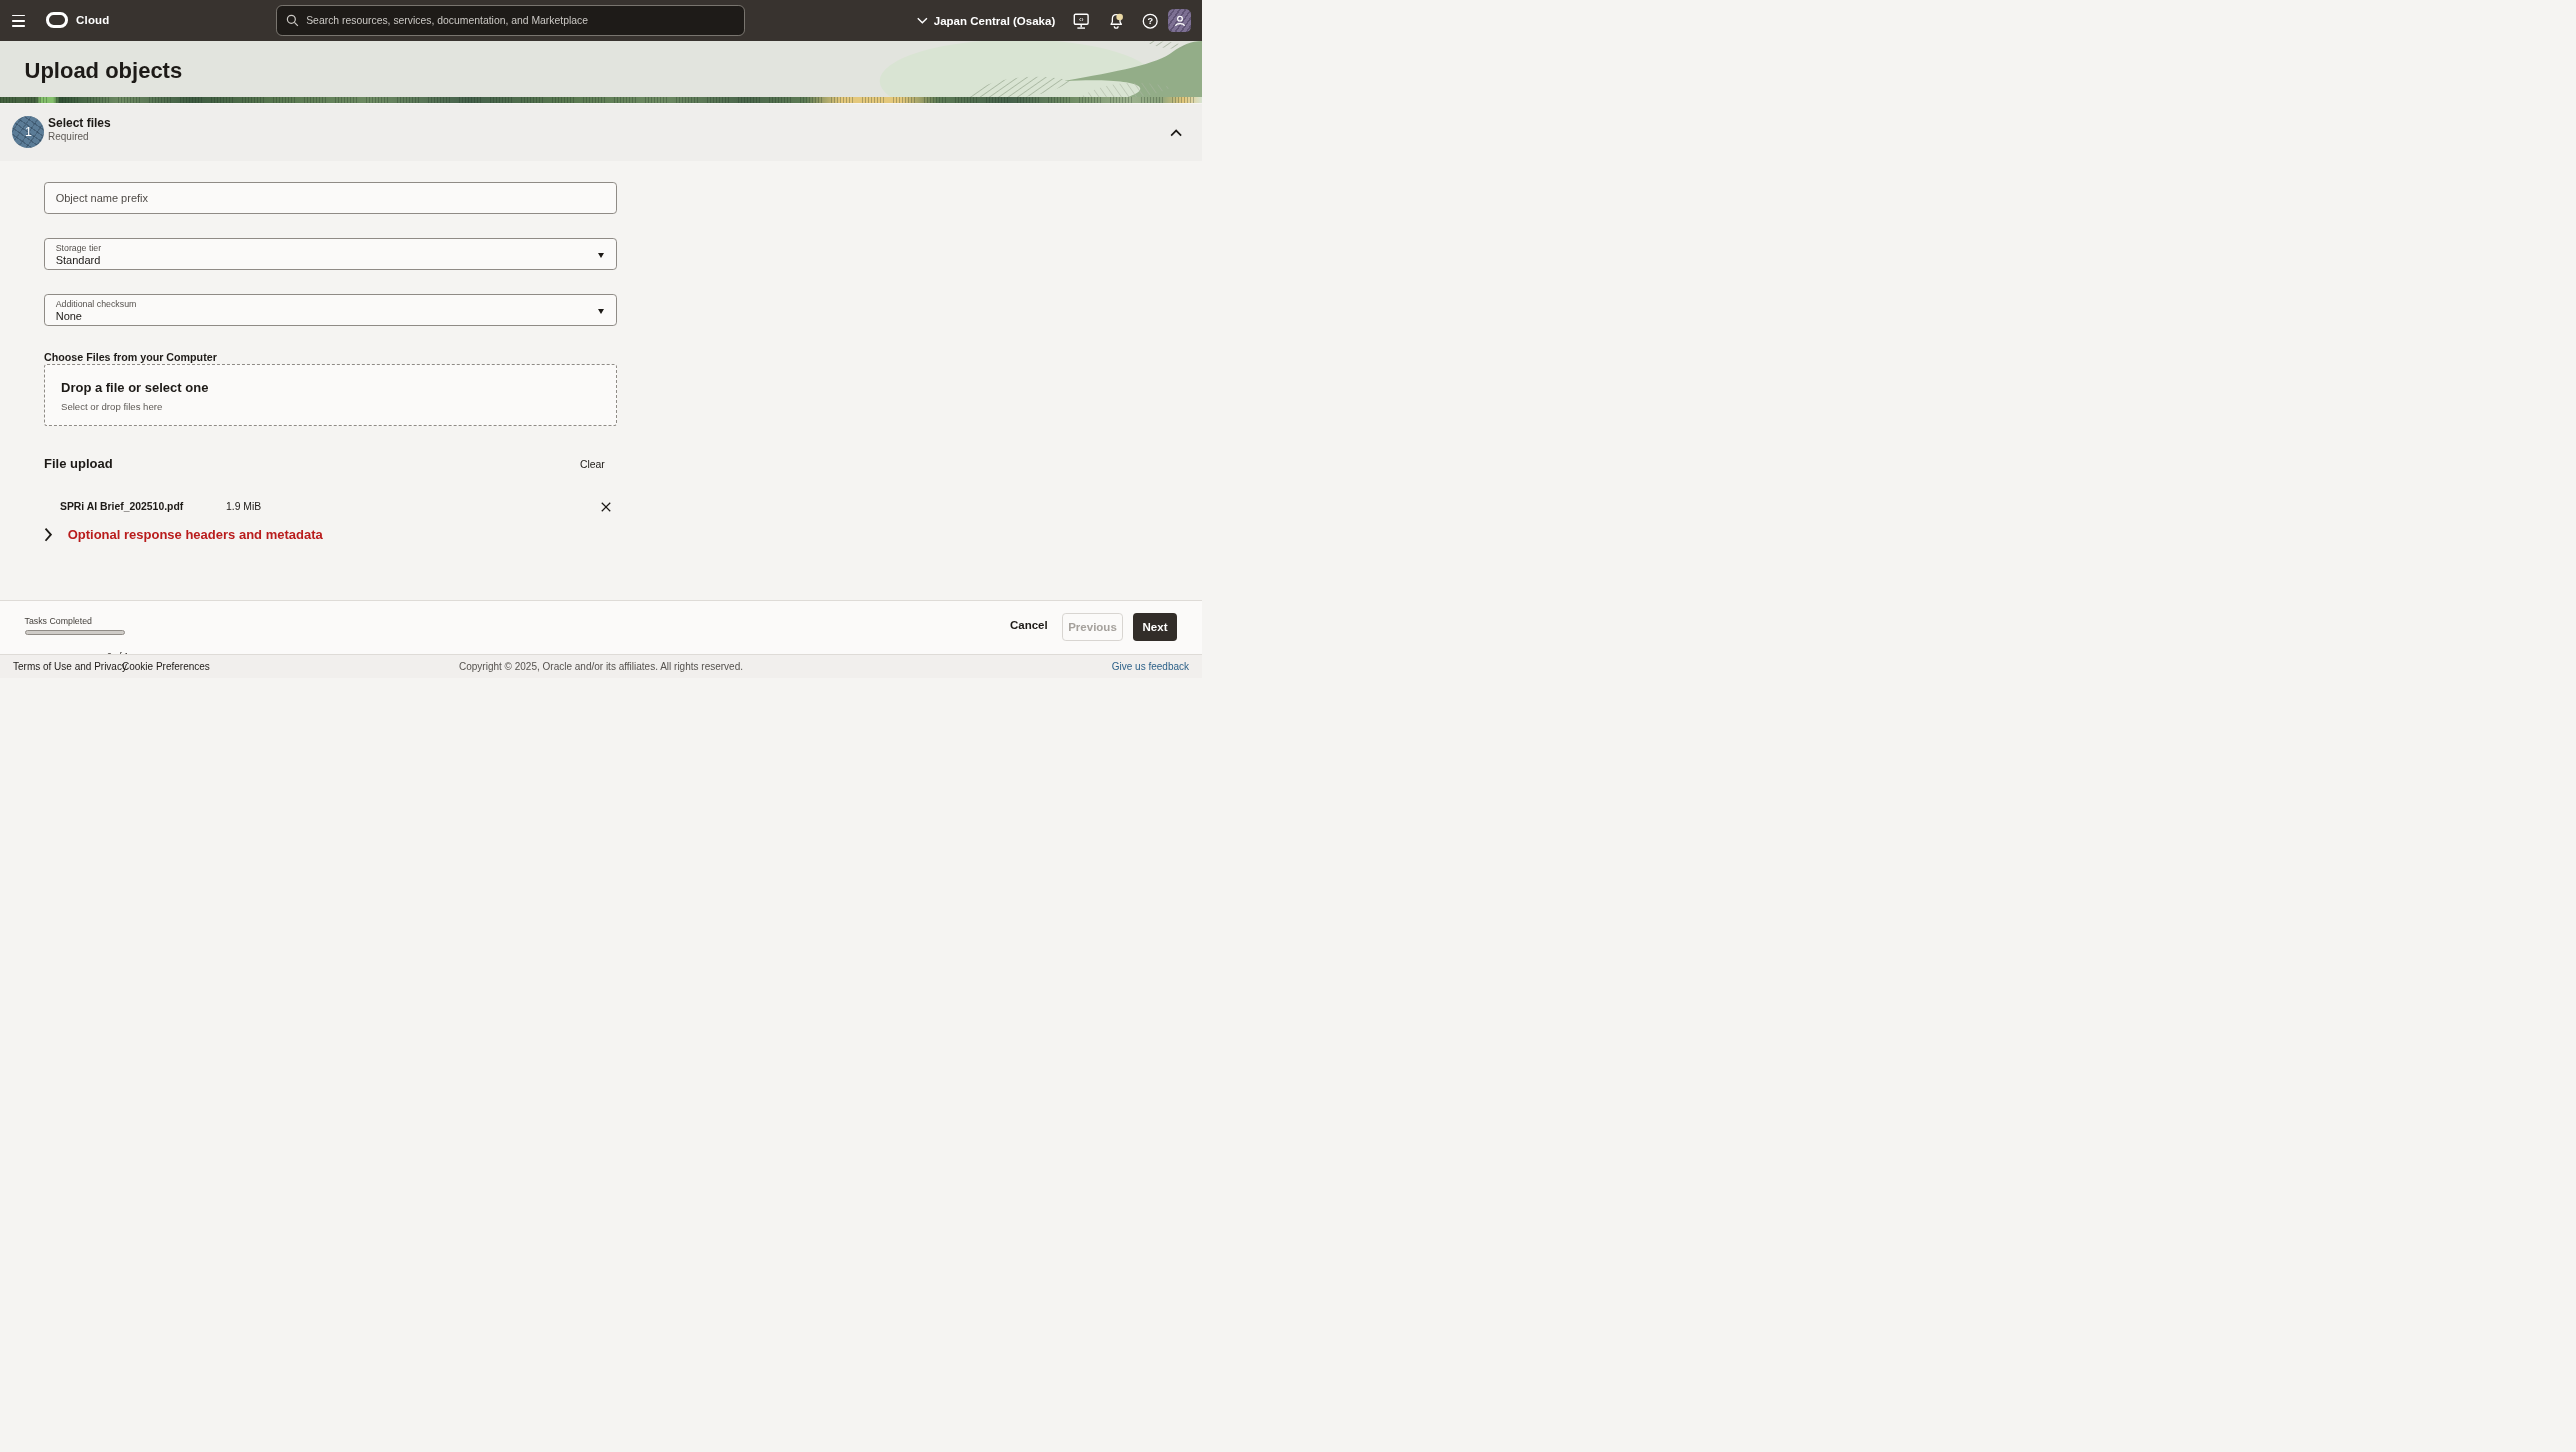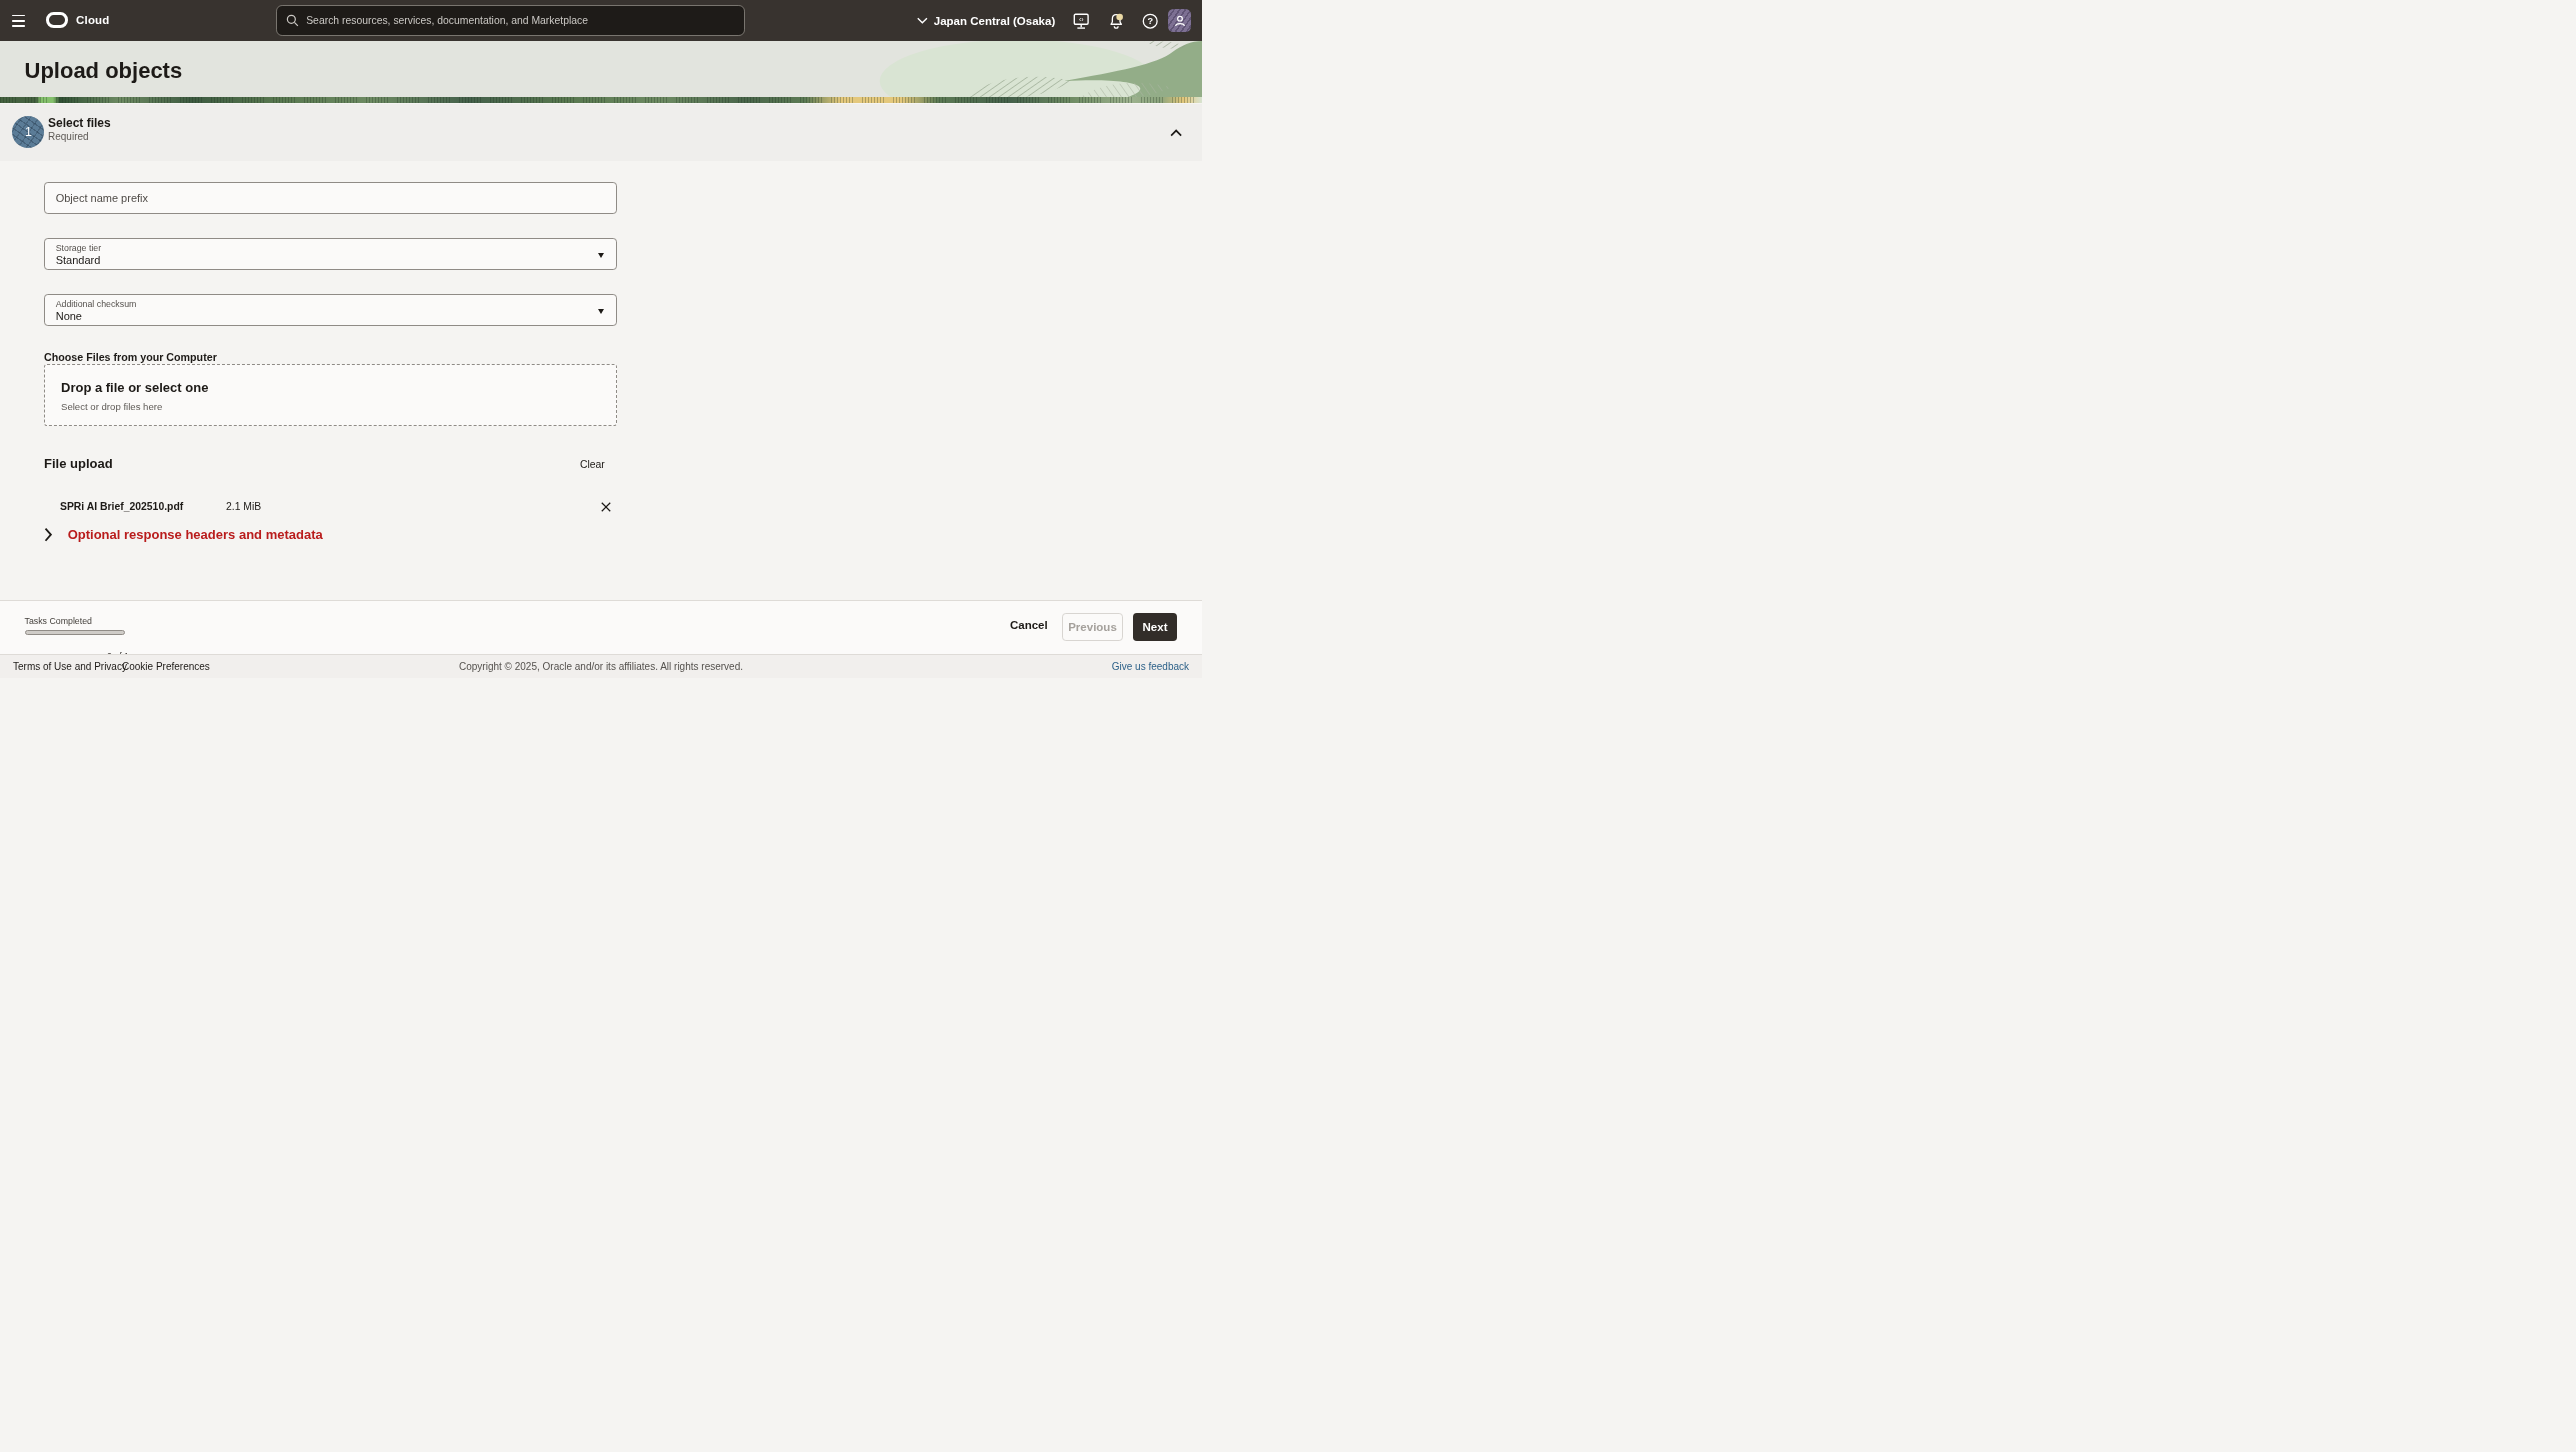--- a/index.html
+++ b/index.html
@@ -245,21 +245,21 @@
     <div class="dropzone">
       <div class="dz-title">Drop a file or select one</div>
       <div class="dz-sub">Select or drop files here</div>
     </div>
 
     <div class="fu-heading">File upload</div>
     <div class="clear-link">Clear</div>
 
     <div class="file-row">
       <div class="file-name">SPRi AI Brief_202510.pdf</div>
-      <div class="file-size">2.1 MiB</div>
+      <div class="file-size">1.9 MiB</div>
       <div class="file-remove">
         <svg width="10" height="10" viewBox="0 0 13 13">
           <line x1="1" y1="1" x2="12" y2="12" stroke="#1d1a17" stroke-width="1.6"></line>
           <line x1="12" y1="1" x2="1" y2="12" stroke="#1d1a17" stroke-width="1.6"></line>
         </svg>
       </div>
     </div>
 
     <div class="optional-hdr">
       <span class="ochev">

